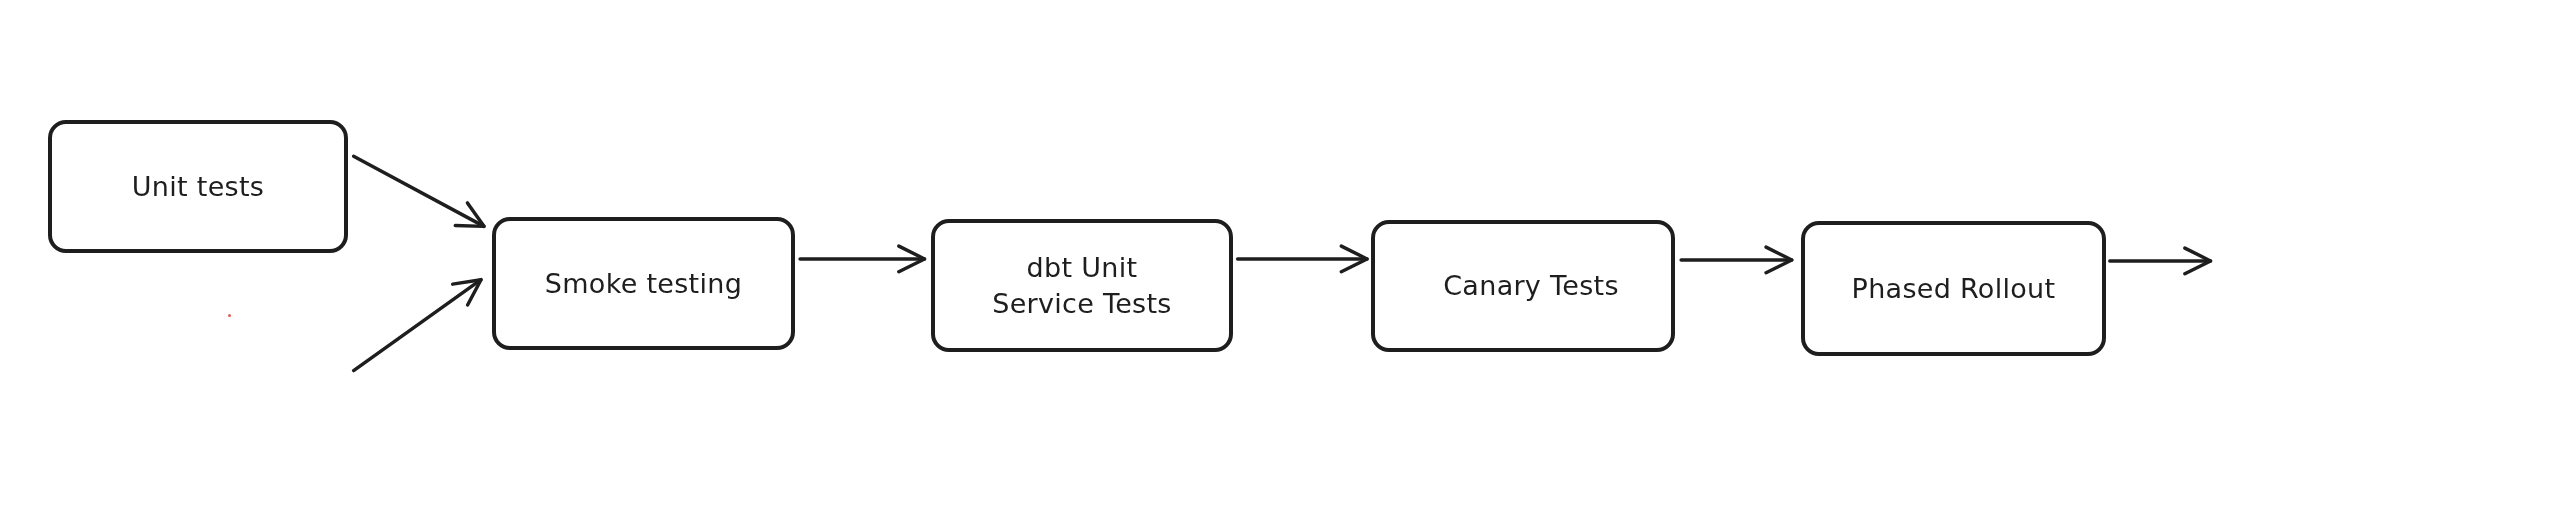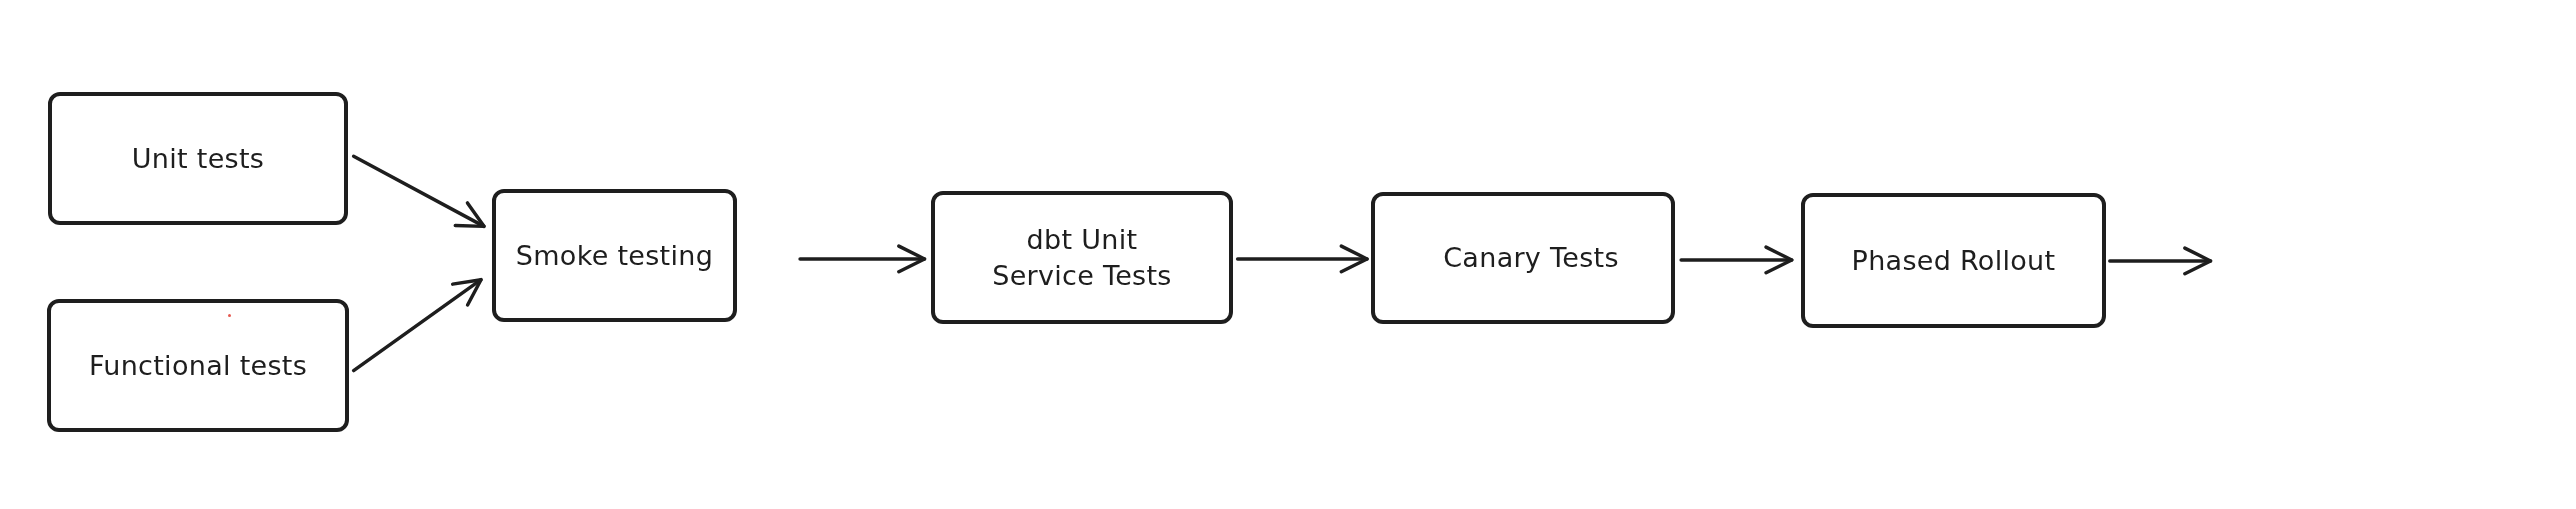--- a/index.html
+++ b/index.html
@@ -20,31 +20,32 @@
     left: 0;
     top: 0;
     width: 2576px;
     height: 510px;
     pointer-events: none;
   }
   .node {
     position: absolute;
     box-sizing: border-box;
     border: 4px solid #1e1e1e;
-    border-radius: 12px;
+    border-radius: 18px;
     background: #ffffff;
     display: flex;
     align-items: center;
     justify-content: center;
     text-align: center;
     color: #1e1e1e;
     font-size: 27px;
     line-height: 36px;
     letter-spacing: 0.3px;
     white-space: pre-line;
+    margin-top: 28px;
   }
   .speck {
     position: absolute;
     width: 3px;
     height: 3px;
     border-radius: 50%;
     background: #e03c31;
     opacity: 0.85;
   }
 </style>
@@ -66,25 +67,22 @@
       <line x1="1253" y1="262" x2="1384" y2="262" marker-end="url(#arrowhead)"></line>
       <line x1="1702" y1="263" x2="1814" y2="263" marker-end="url(#arrowhead)"></line>
       <line x1="2136" y1="264" x2="2238" y2="264" marker-end="url(#arrowhead)"></line>
     </g>
   </svg>
 
   <div class="node" style="left:48px;  top:92px;  width:300px; height:133px;">
     <span>Unit tests</span>
   </div>
 
-  <div class="node" style="left:47px;  top:299px; width:302px; height:133px;">
-    <span>Functional tests</span>
-  </div>
 
-  <div class="node" style="left:492px; top:189px; width:245px; height:133px;">
+  <div class="node" style="left:492px; top:189px; width:303px; height:133px;">
     <span>Smoke testing</span>
   </div>
 
   <div class="node" style="left:931px; top:191px; width:302px; height:133px;">
     <span>dbt Unit
 Service Tests</span>
   </div>
 
   <div class="node" style="left:1371px; top:192px; width:304px; height:132px;padding-left:16px;">
     <span>Canary Tests</span>

